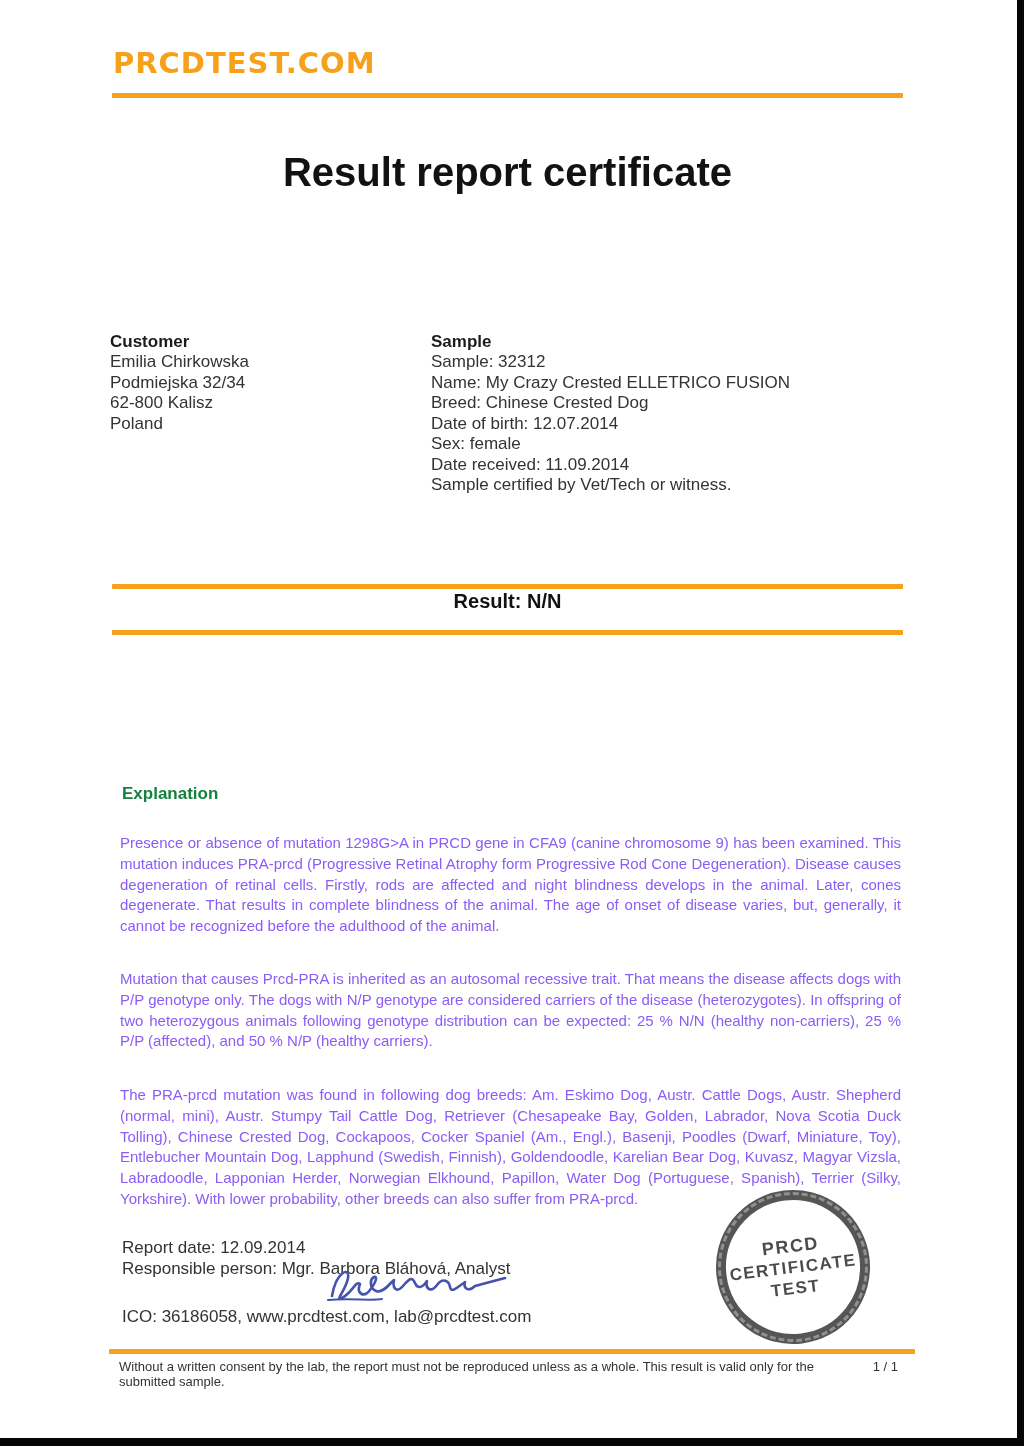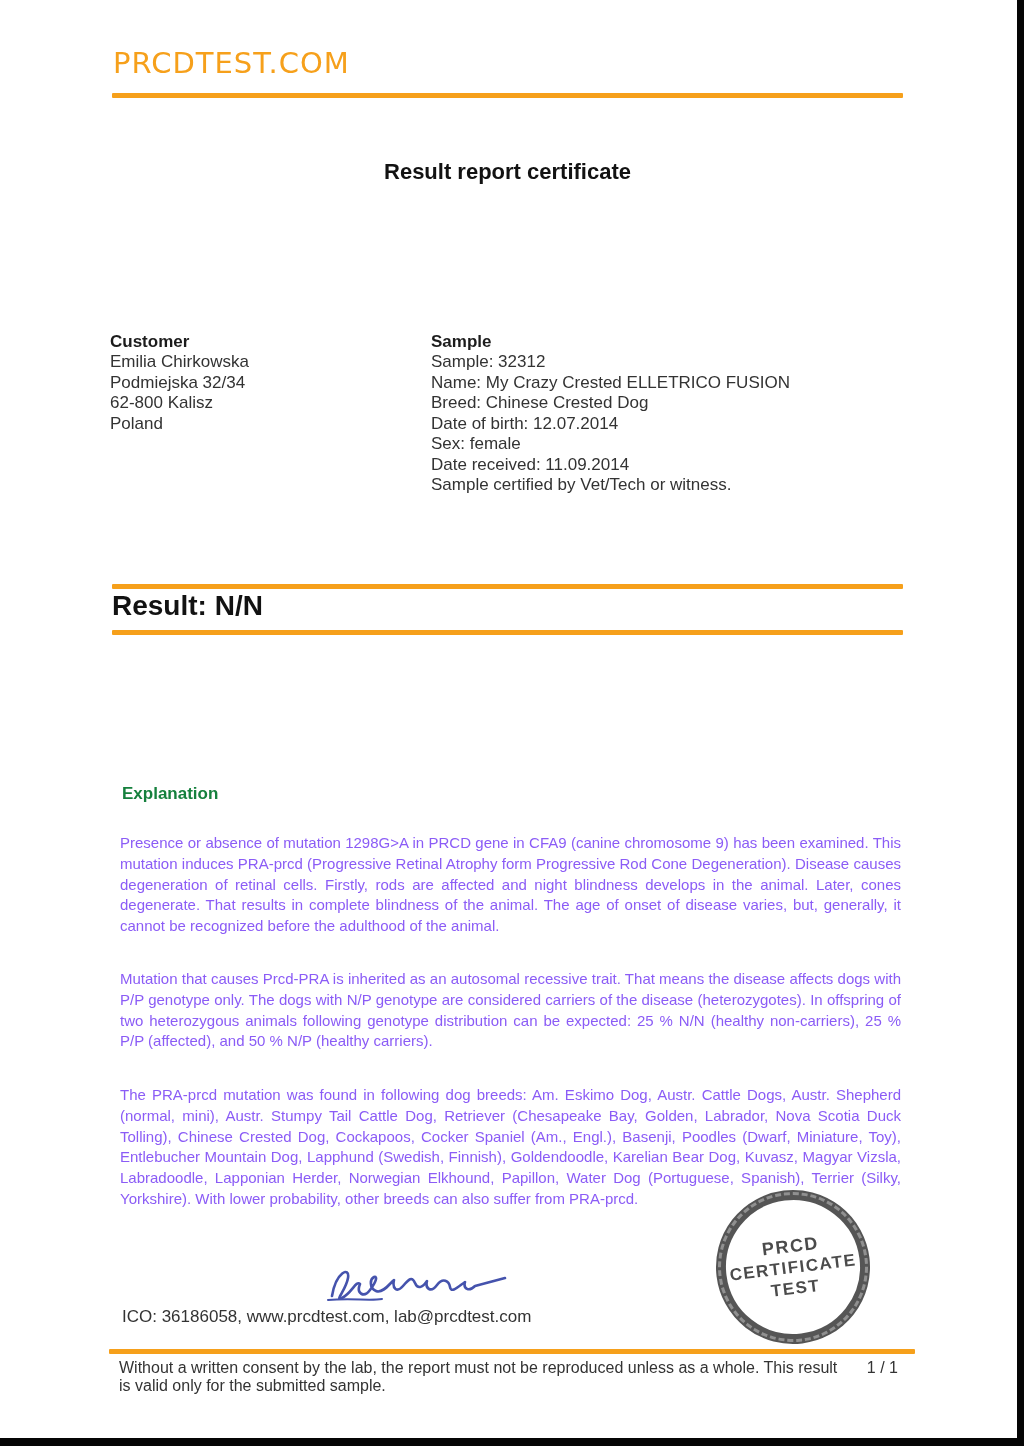--- a/index.html
+++ b/index.html
@@ -14,47 +14,47 @@
   .page { position: relative; width: 1024px; height: 1446px; background: #fff; }
 
   
   .edge-right  { position: absolute; left: 1017px; top: 0; width: 7px; height: 1446px; background: #050505; }
   .edge-bottom { position: absolute; left: 0; top: 1438px; width: 1024px; height: 8px; background: #050505; }
 
   
   .brand {
     position: absolute; left: 113px; top: 46px;
     font-family: "DejaVu Sans", sans-serif;
-    font-weight: normal; font-size: 29px; letter-spacing: 1px;
+    font-weight: bold; font-size: 29px; letter-spacing: 1px;
     color: #F6A01B;
   }
   .rule { position: absolute; background: #F6A01B; height: 5px; border-radius: 1px; }
   .rule-top    { left: 112px; top: 93px;   width: 791px; }
   .rule-res-a  { left: 112px; top: 584px;  width: 791px; }
   .rule-res-b  { left: 112px; top: 630px;  width: 791px; }
   .rule-bottom { left: 109px; top: 1349px; width: 806px; }
 
   
   .doc-title {
     position: absolute; left: 112px; top: 153px; width: 791px;
     text-align: center; font-weight: bold; color: #121212;
-    font-size: 22px; line-height: 38px;
+    font-size: 40px; line-height: 38px;
   }
 
   
   .info-row { position: absolute; left: 110px; top: 331px; width: 780px; display: flex; }
   .info-col-customer { width: 321px; flex: 0 0 321px; }
   .info-col-sample   { flex: 1; }
   .info-heading { font-weight: bold; color: #1c1c1c; font-size: 17px; line-height: 21px; }
   .info-line { font-size: 17px; line-height: 20.5px; color: #333; }
 
   
   .result-heading {
     position: absolute; left: 112px; top: 590px; width: 791px;
-    font-weight: bold; color: #121212; font-size: 28px;
+    text-align: center; font-weight: bold; color: #121212; font-size: 20px;
   }
 
   
   .result-codes { position: absolute; left: 122px; top: 655px; }
   .result-codes .info-line { line-height: 21.3px; }
 
   
   .expl-heading { position: absolute; left: 122px; top: 784px; font-weight: bold; font-size: 17px; color: #15803d; }
   .para {
     position: absolute; left: 120px; width: 781px;
@@ -89,21 +89,21 @@
     font-weight: bold; color: #4b4b4b; letter-spacing: 1.5px;
     font-size: 17px; line-height: 21px; text-align: center;
     font-family: "Liberation Sans", sans-serif;
   }
   .stamp-line.first { font-size: 18px; }
 
   
   .footer-row {
     position: absolute; left: 119px; top: 1359px; width: 779px;
     display: flex; align-items: flex-start;
-    font-size: 16px; color: #333;
+    font-size: 13px; color: #333;
   }
   .footer-page { margin-left: 14px; white-space: nowrap; }
 </style>
 </head>
 <body>
 
 <div class="page">
 
   <div class="brand">PRCDTEST.COM</div>
   <div class="rule rule-top"></div>
@@ -135,20 +135,24 @@
   <div class="rule rule-res-a"></div>
   <div class="result-heading">Result: N/N</div>
   <div class="rule rule-res-b"></div>
 
 
   <div class="expl-heading">Explanation</div>
   <div class="para para1">Presence or absence of mutation 1298G&gt;A in PRCD gene in CFA9 (canine chromosome 9) has been examined. This mutation induces PRA-prcd (Progressive Retinal Atrophy form Progressive Rod Cone Degeneration). Disease causes degeneration of retinal cells. Firstly, rods are affected and night blindness develops in the animal. Later, cones degenerate. That results in complete blindness of the animal. The age of onset of disease varies, but, generally, it cannot be recognized before the adulthood of the animal.</div>
   <div class="para para2">Mutation that causes Prcd-PRA is inherited as an autosomal recessive trait. That means the disease affects dogs with P/P genotype only. The dogs with N/P genotype are considered carriers of the disease (heterozygotes). In offspring of two heterozygous animals following genotype distribution can be expected: 25 % N/N (healthy non-carriers), 25 % P/P (affected), and 50 % N/P (healthy carriers).</div>
   <div class="para para3">The PRA-prcd mutation was found in following dog breeds: Am. Eskimo Dog, Austr. Cattle Dogs, Austr. Shepherd (normal, mini), Austr. Stumpy Tail Cattle Dog, Retriever (Chesapeake Bay, Golden, Labrador, Nova Scotia Duck Tolling), Chinese Crested Dog, Cockapoos, Cocker Spaniel (Am., Engl.), Basenji, Poodles (Dwarf, Miniature, Toy), Entlebucher Mountain Dog, Lapphund (Swedish, Finnish), Goldendoodle, Karelian Bear Dog, Kuvasz, Magyar Vizsla, Labradoodle, Lapponian Herder, Norwegian Elkhound, Papillon, Water Dog (Portuguese, Spanish), Terrier (Silky, Yorkshire). With lower probability, other breeds can also suffer from PRA-prcd.</div>
 
+  <div class="report-block">
+    <div class="plain-line">Report date: 12.09.2014</div>
+    <div class="plain-line">Responsible person: Mgr. Barbora Bláhová, Analyst</div>
+  </div>
 
   <svg class="signature" viewBox="0 0 190 52">
     <path d="M10,40 C14,16 28,10 26,22 C24,34 12,46 20,42 C30,37 34,24 38,28
              C34,38 42,42 48,34 C54,26 56,20 52,21 C48,23 47,32 54,35
              C61,38 68,27 72,24 C70,33 75,37 81,30 C87,23 90,20 93,27
              C96,34 101,31 105,25 C103,33 109,37 115,29 C121,21 127,25 128,31
              C129,38 137,30 143,26 C141,33 147,36 153,30 L183,22" fill="none" stroke="#4553ad" stroke-width="2.6" stroke-linecap="round" stroke-linejoin="round"></path>
     <path d="M6,44 C30,42 48,45 60,43" fill="none" stroke="#4553ad" stroke-width="2" stroke-linecap="round"></path>
   </svg>
 

